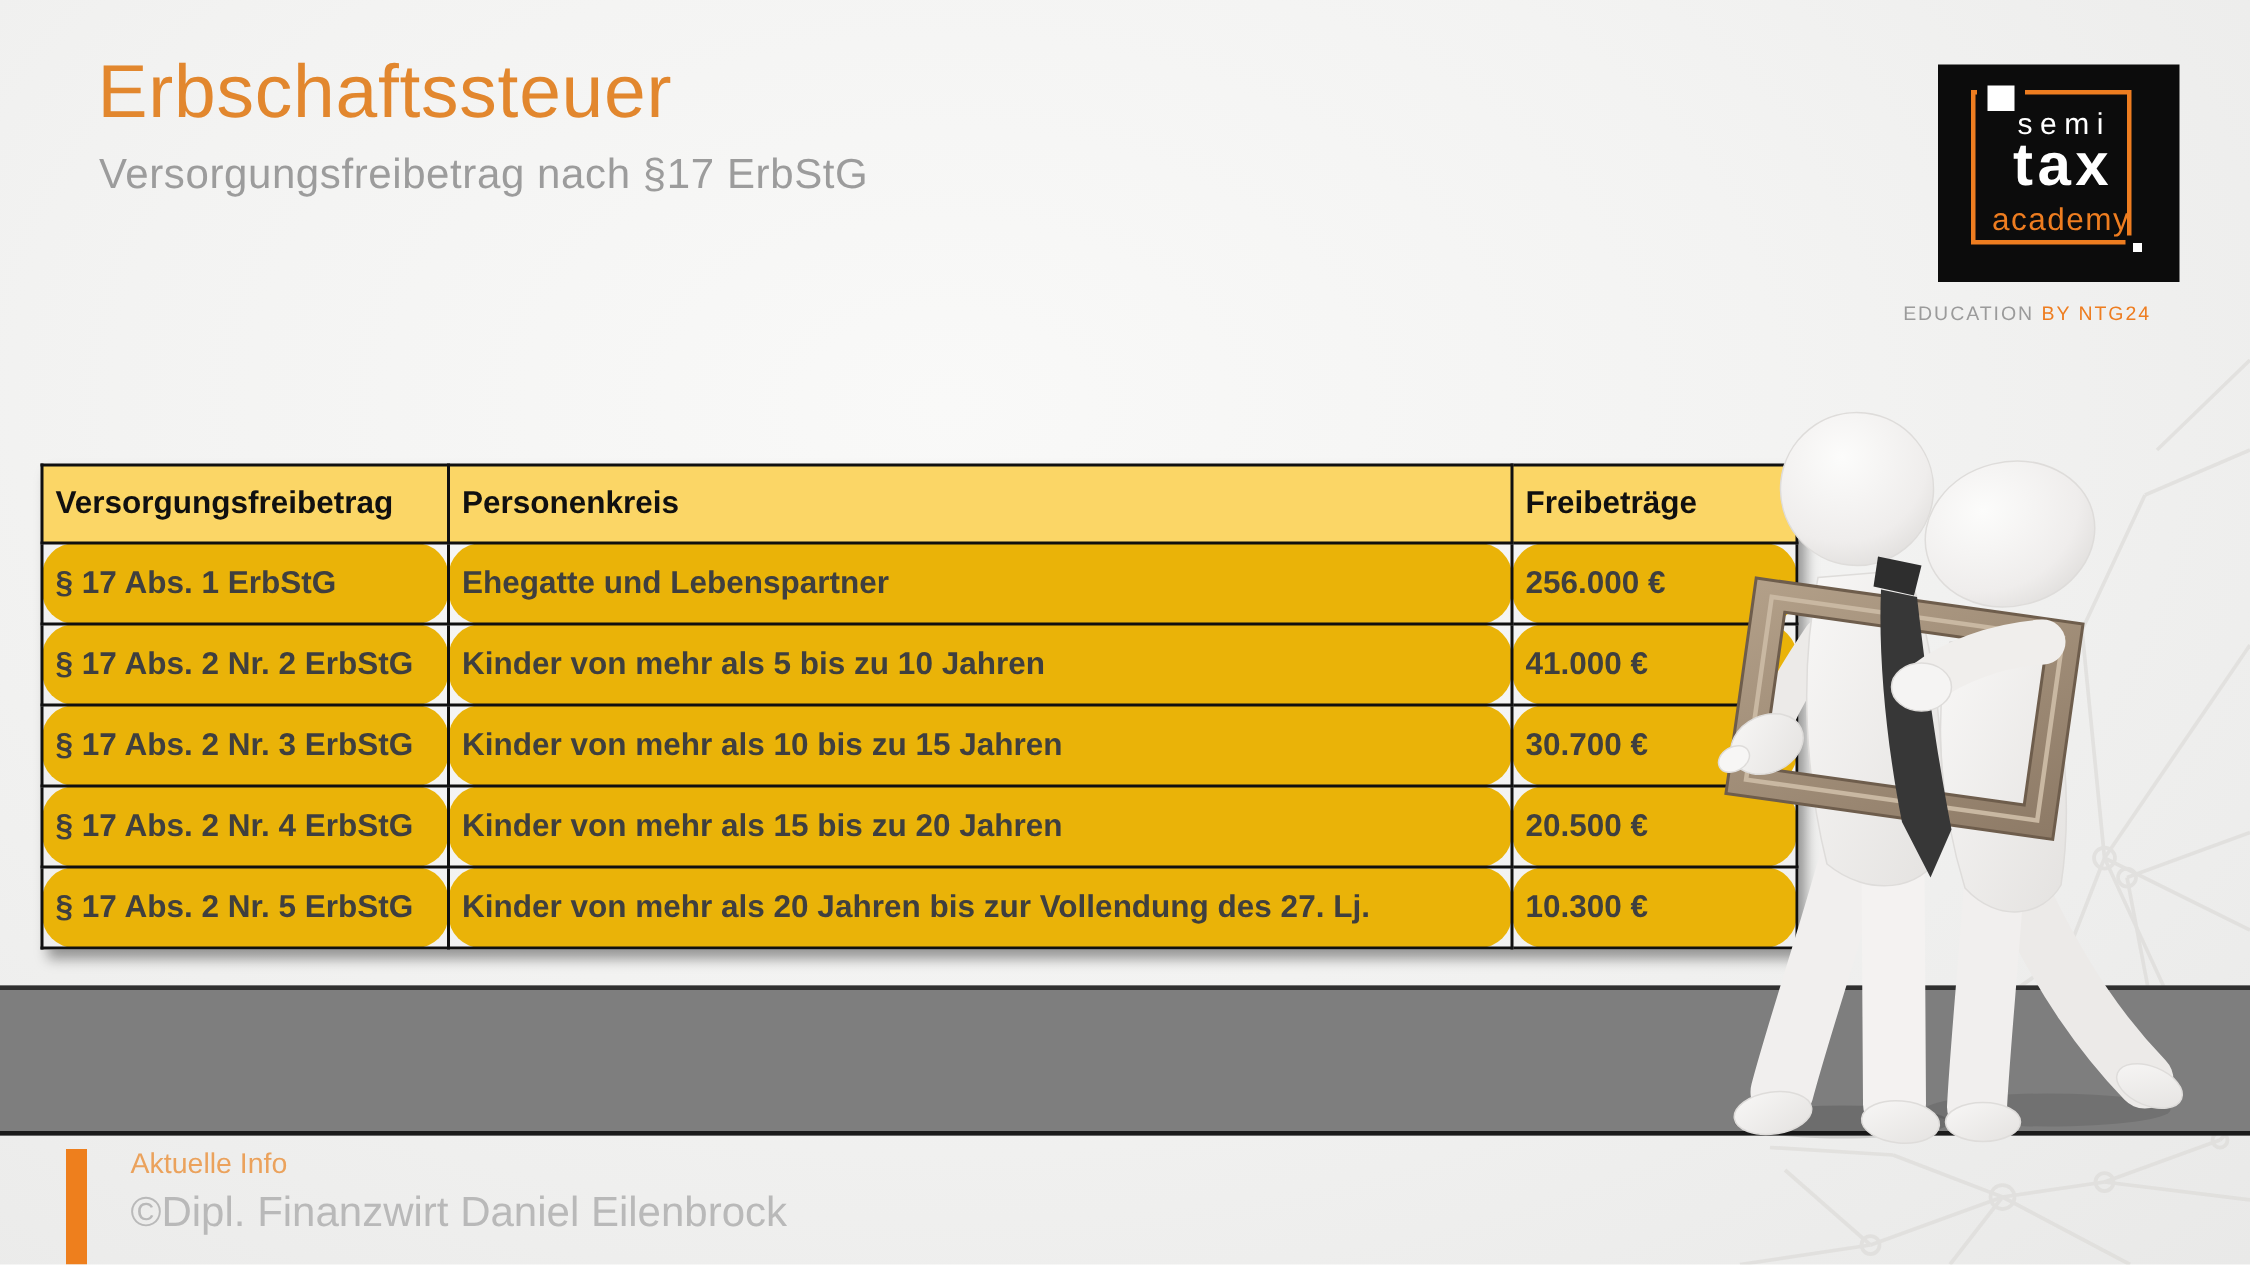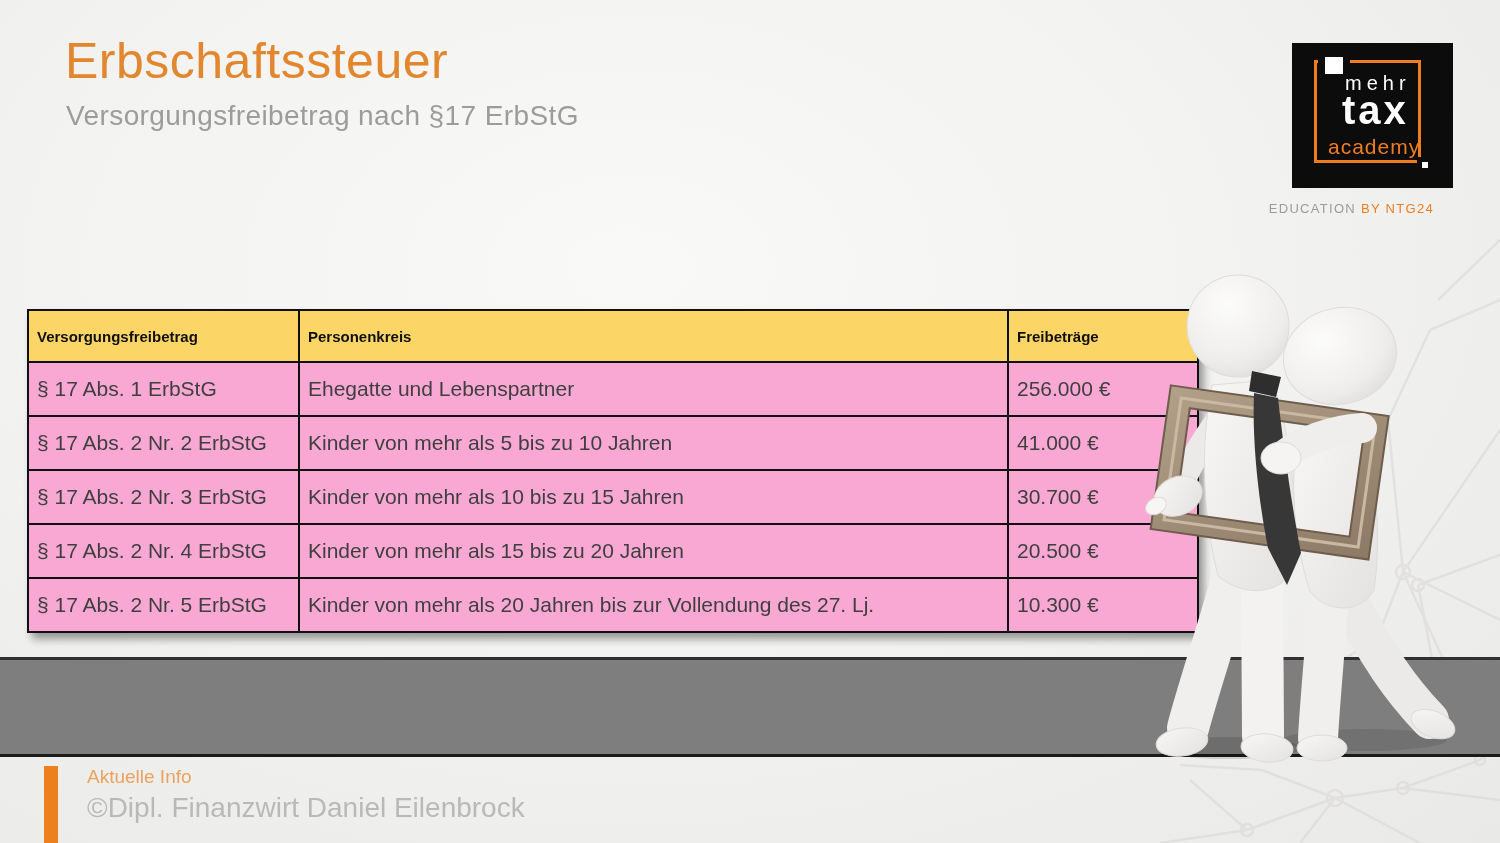--- a/index.html
+++ b/index.html
@@ -27,22 +27,22 @@
   .logo-academy{position:absolute;left:36px;top:92px;font-size:21px;color:#ee7d20;letter-spacing:1px;font-weight:400;}
   .tagline{
     position:absolute;top:201px;right:66px;
     font-size:13px;letter-spacing:1.3px;color:#9b9b9b;font-weight:400;
   }
   .tagline .orange{color:#ee7d20;}
   
   .tbl-wrap{position:absolute;left:27px;top:309px;z-index:2;}
   table{border-collapse:collapse;box-shadow:5px 6px 8px rgba(0,0,0,.38);}
   th,td{border:2px solid #101010;padding:0 8px 0 8px;text-align:left;vertical-align:middle;}
-  th{background:#fbd666;color:#101010;font-size:15px;font-weight:700;height:50px;}
-  td{background:#f9a8d4;color:#3f3f3f;font-size:21px;font-weight:400;height:52px;}
+  th{background:#fbd666;color:#101010;font-size:21px;font-weight:700;height:50px;}
+  td{background:#eab308;color:#3f3f3f;font-size:21px;font-weight:700;height:52px;border-radius:22px;}
   th:nth-child(1),td:nth-child(1){width:253px;min-width:253px;}
   th:nth-child(2),td:nth-child(2){width:691px;min-width:691px;}
   th:nth-child(3),td:nth-child(3){width:172px;min-width:172px;}
   
   .band{
     position:absolute;left:0;top:657px;width:1500px;height:100px;
     background:#7e7e7e;border-top:3px solid #303030;border-bottom:3px solid #1b1b1b;
     box-sizing:border-box;z-index:1;
   }
   
@@ -90,21 +90,21 @@
   </g>
 </svg>
 
 <div class="title">Erbschaftssteuer</div>
 <div class="subtitle">Versorgungsfreibetrag nach §17 ErbStG</div>
 
 <div class="logo">
   <div class="logo-frame"></div>
   <div class="logo-square"></div>
   <div class="logo-dot"></div>
-  <div class="logo-semi">mehr</div>
+  <div class="logo-semi">semi</div>
   <div class="logo-tax">tax</div>
   <div class="logo-academy">academy</div>
 </div>
 <div class="tagline"><span>EDUCATION </span><span class="orange">BY NTG24</span></div>
 
 <div class="band"></div>
 
 <div class="tbl-wrap">
   <table>
     <thead>

